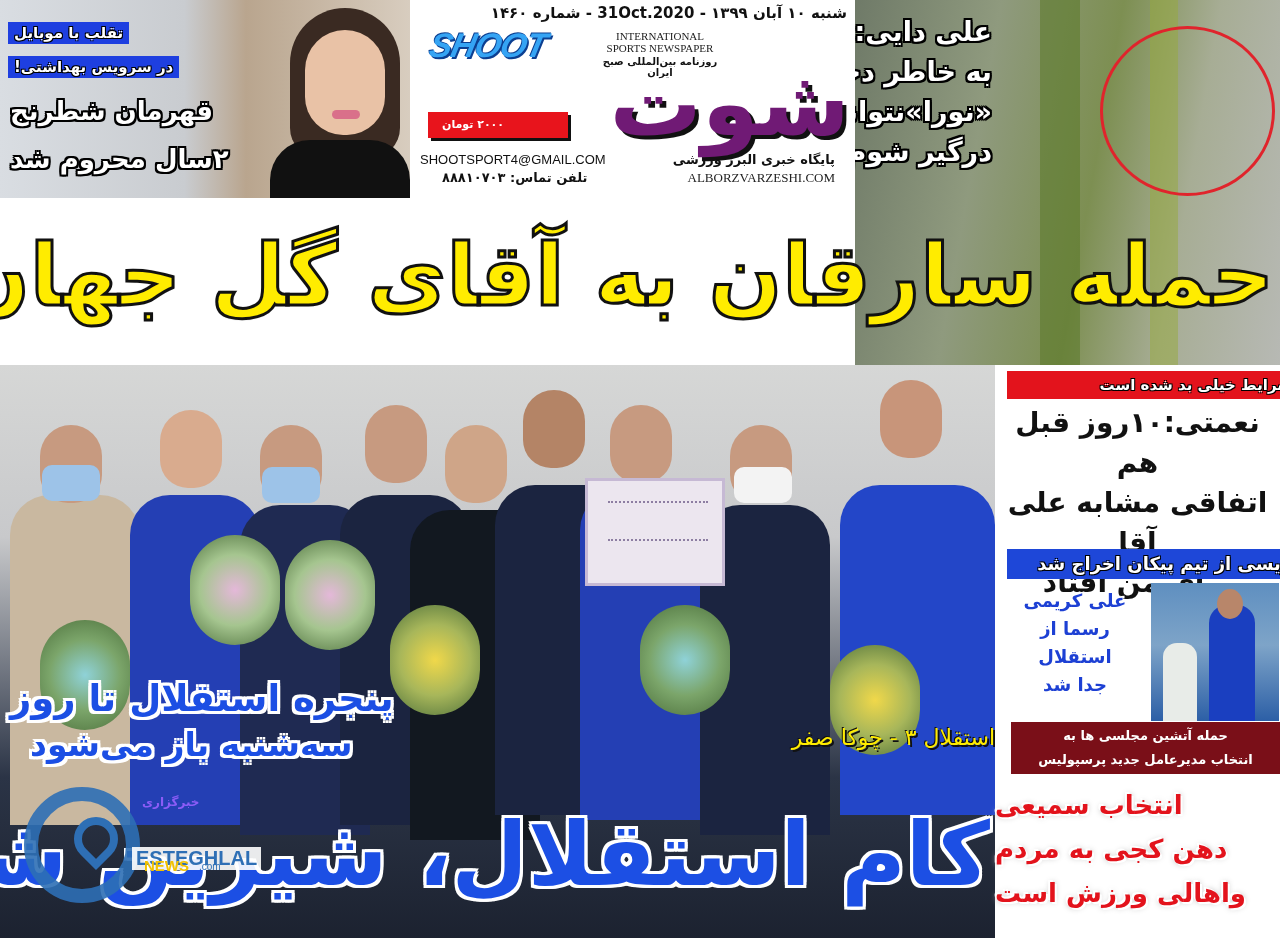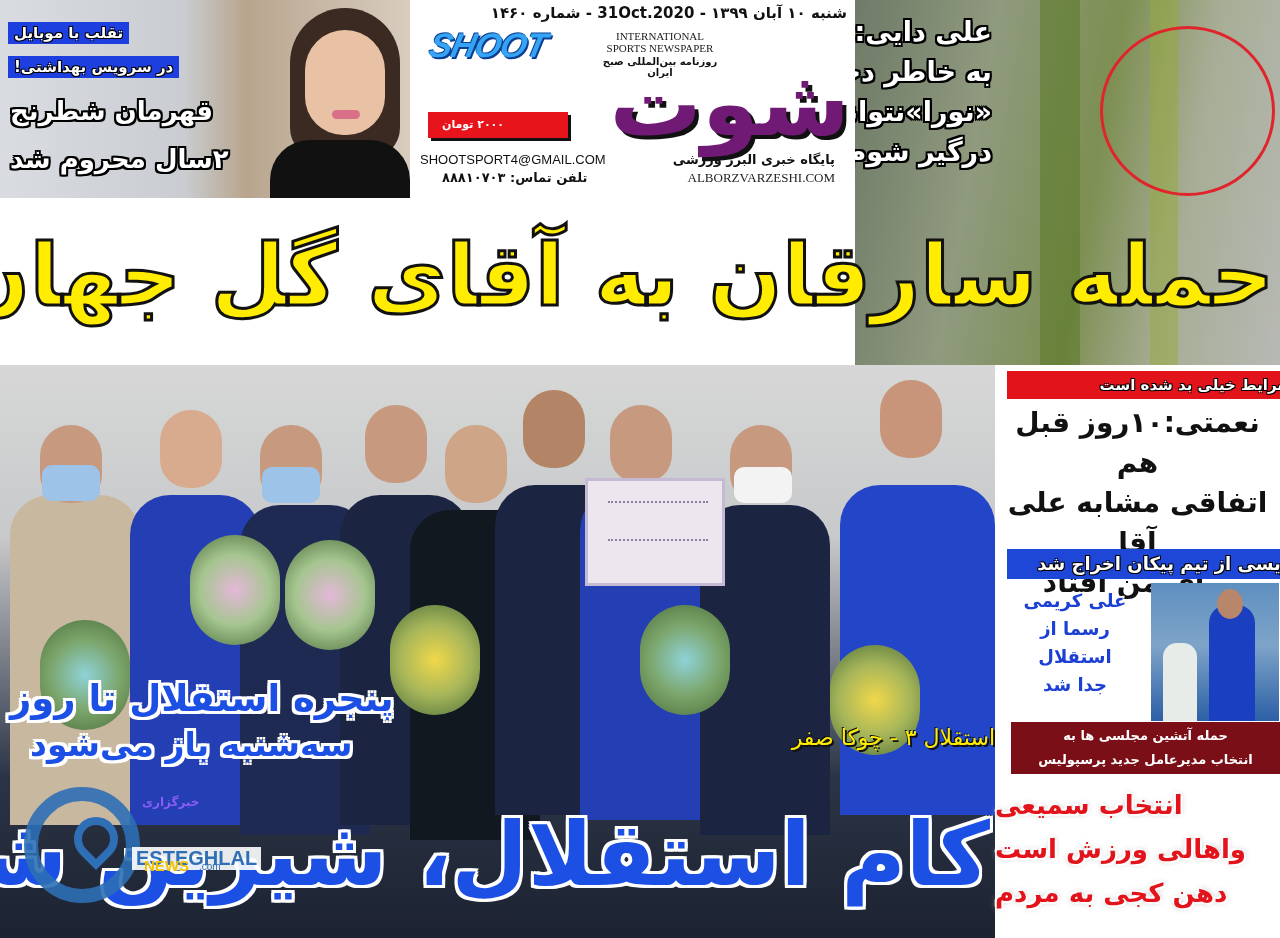--- a/index.html
+++ b/index.html
@@ -291,16 +291,16 @@
     <div class="other"></div>
     <div class="player"></div>
     <div class="phead"></div>
   </div>
   <div id="rc-maroon-band">
     <div>حمله آتشین مجلسی ها به</div>
     <div>انتخاب مدیرعامل جدید پرسپولیس</div>
   </div>
   <div id="rc-samiei">
     <div>انتخاب سمیعی</div>
+    <div>دهن کجی به مردم</div>
     <div>واهالی ورزش است</div>
-    <div>دهن کجی به مردم</div>
   </div>
 </aside>
 
 </body></html>

